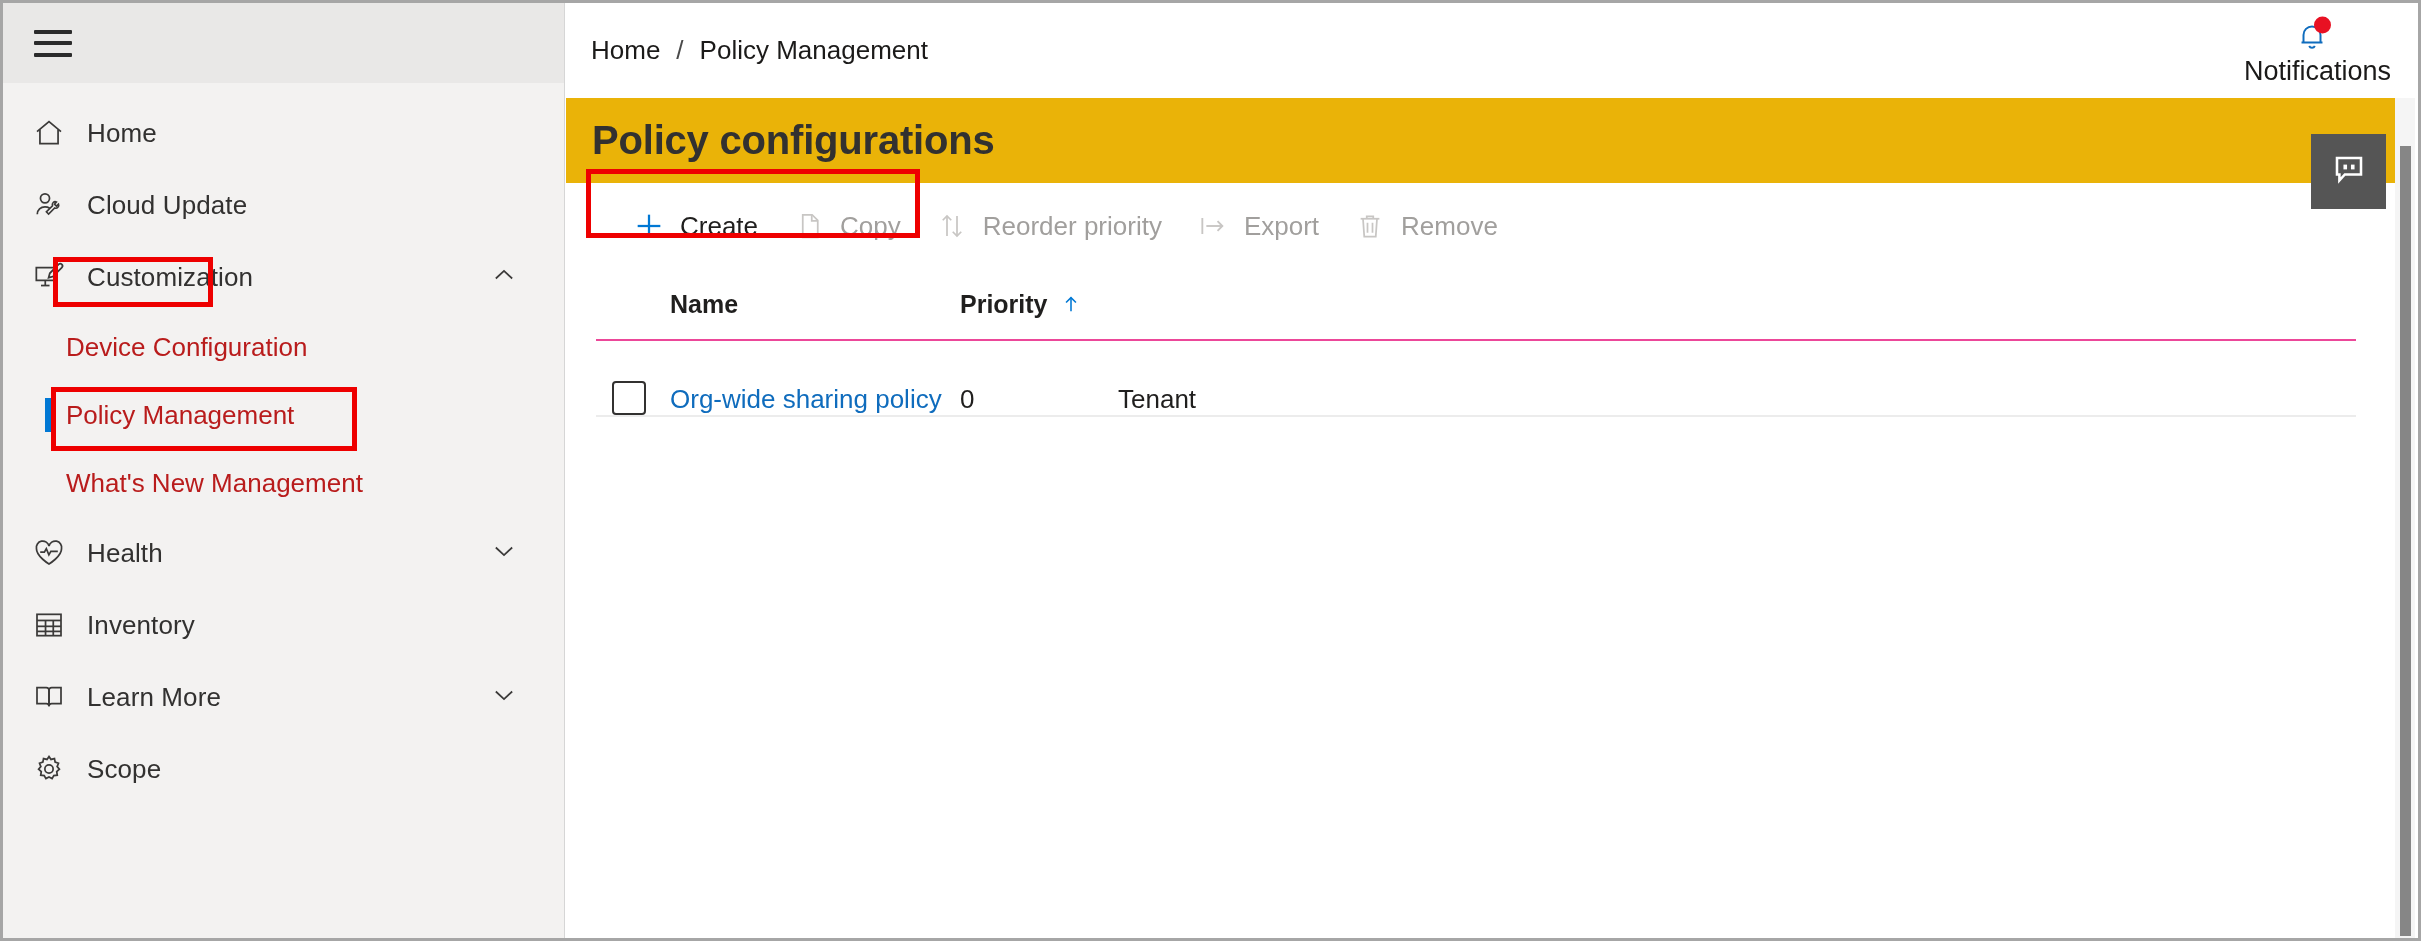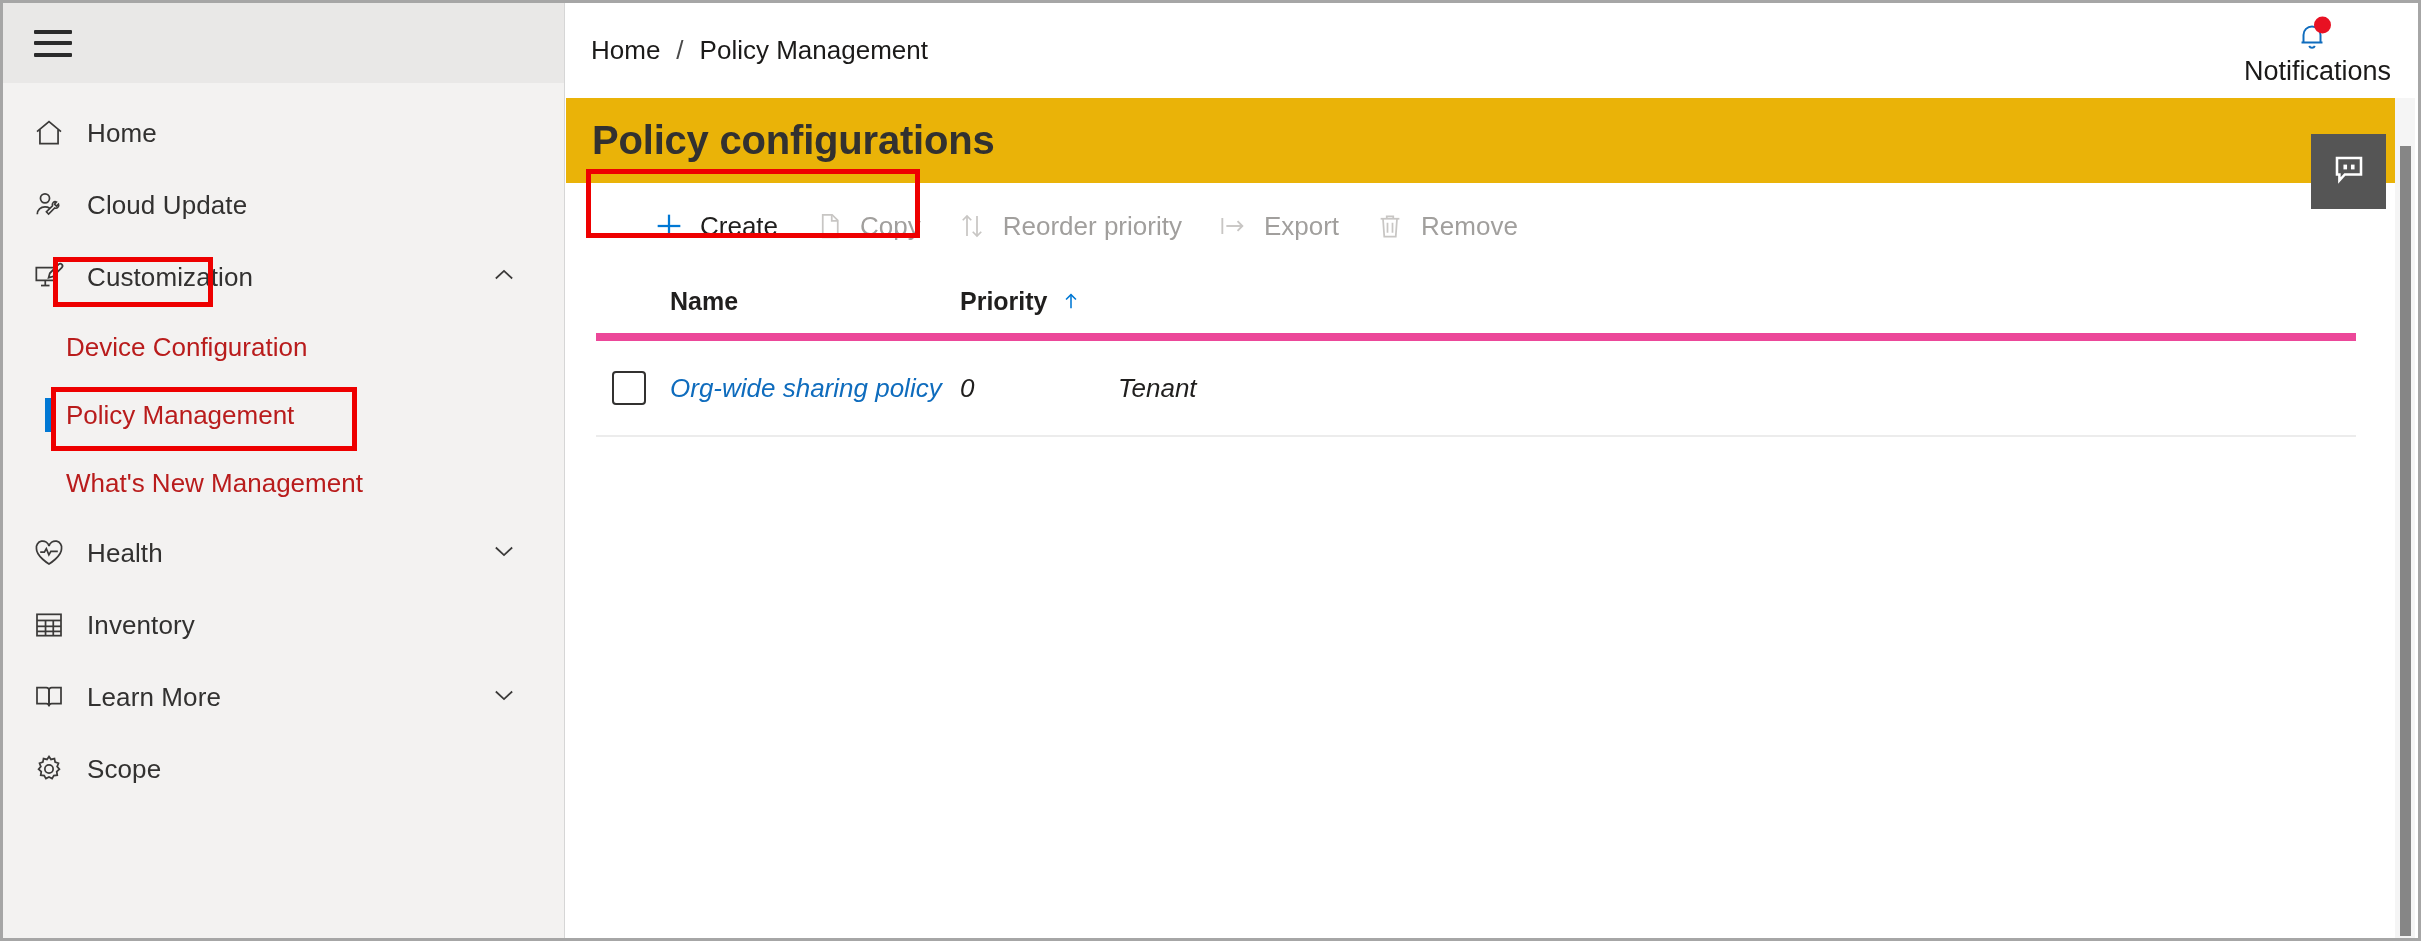--- a/index.html
+++ b/index.html
@@ -171,21 +171,21 @@
     background: #555555;
     display: flex; align-items: center; justify-content: center;
     cursor: pointer;
     z-index: 20;
   }
 
   #command-bar {
     position: relative;
     height: 86px;
     display: flex; align-items: center;
-    padding-left: 84px;
+    padding-left: 64px;
     background: #ffffff;
   }
   .cmd {
     display: flex; align-items: center;
     height: 58px;
     margin-right: 32px;
     cursor: pointer;
     white-space: nowrap;
   }
   .cmd .cmd-icon {
@@ -209,41 +209,40 @@
   }
 
   
   #table {
     margin-left: 30px;
     margin-right: 50px;
   }
   #table-head {
     display: flex; align-items: center;
     height: 72px;
-    border-bottom: 8px solid #ec4899;
+    border-bottom: 2px solid #ec4899;
   }
   .col-check { width: 74px; min-width: 74px; display: flex; align-items: center; justify-content: flex-start; padding-left: 16px;}
   .col-name  { width: 290px; min-width: 290px; }
   .col-prio  { width: 158px; min-width: 158px; }
   .col-scope { flex: 1; }
   .th {
     font-size: 25px;
     font-weight: bold;
     color: #201f1e;
     display: flex; align-items: center;
     cursor: pointer;
     white-space: nowrap;
   }
   .th .sort-arrow { margin-left: 12px; color: #0078d4; display: flex; align-items: center;}
 
   .trow {
-    display: flex; align-items: center;
-    height: 96px;
+    display: flex; align-items: flex-end;
+    height: 76px;
     border-bottom: 2px solid #ececec;
-    font-style: italic;
   }
   .checkbox {
     width: 34px; height: 34px;
     border: 2px solid #323130;
     border-radius: 4px;
     background: #ffffff;
     cursor: pointer;
   }
   .cell { font-size: 26px; color: #201f1e; white-space: nowrap; }
   .cell-link { font-size: 26px; color: #0f6cbd; cursor: pointer; white-space: nowrap; }

